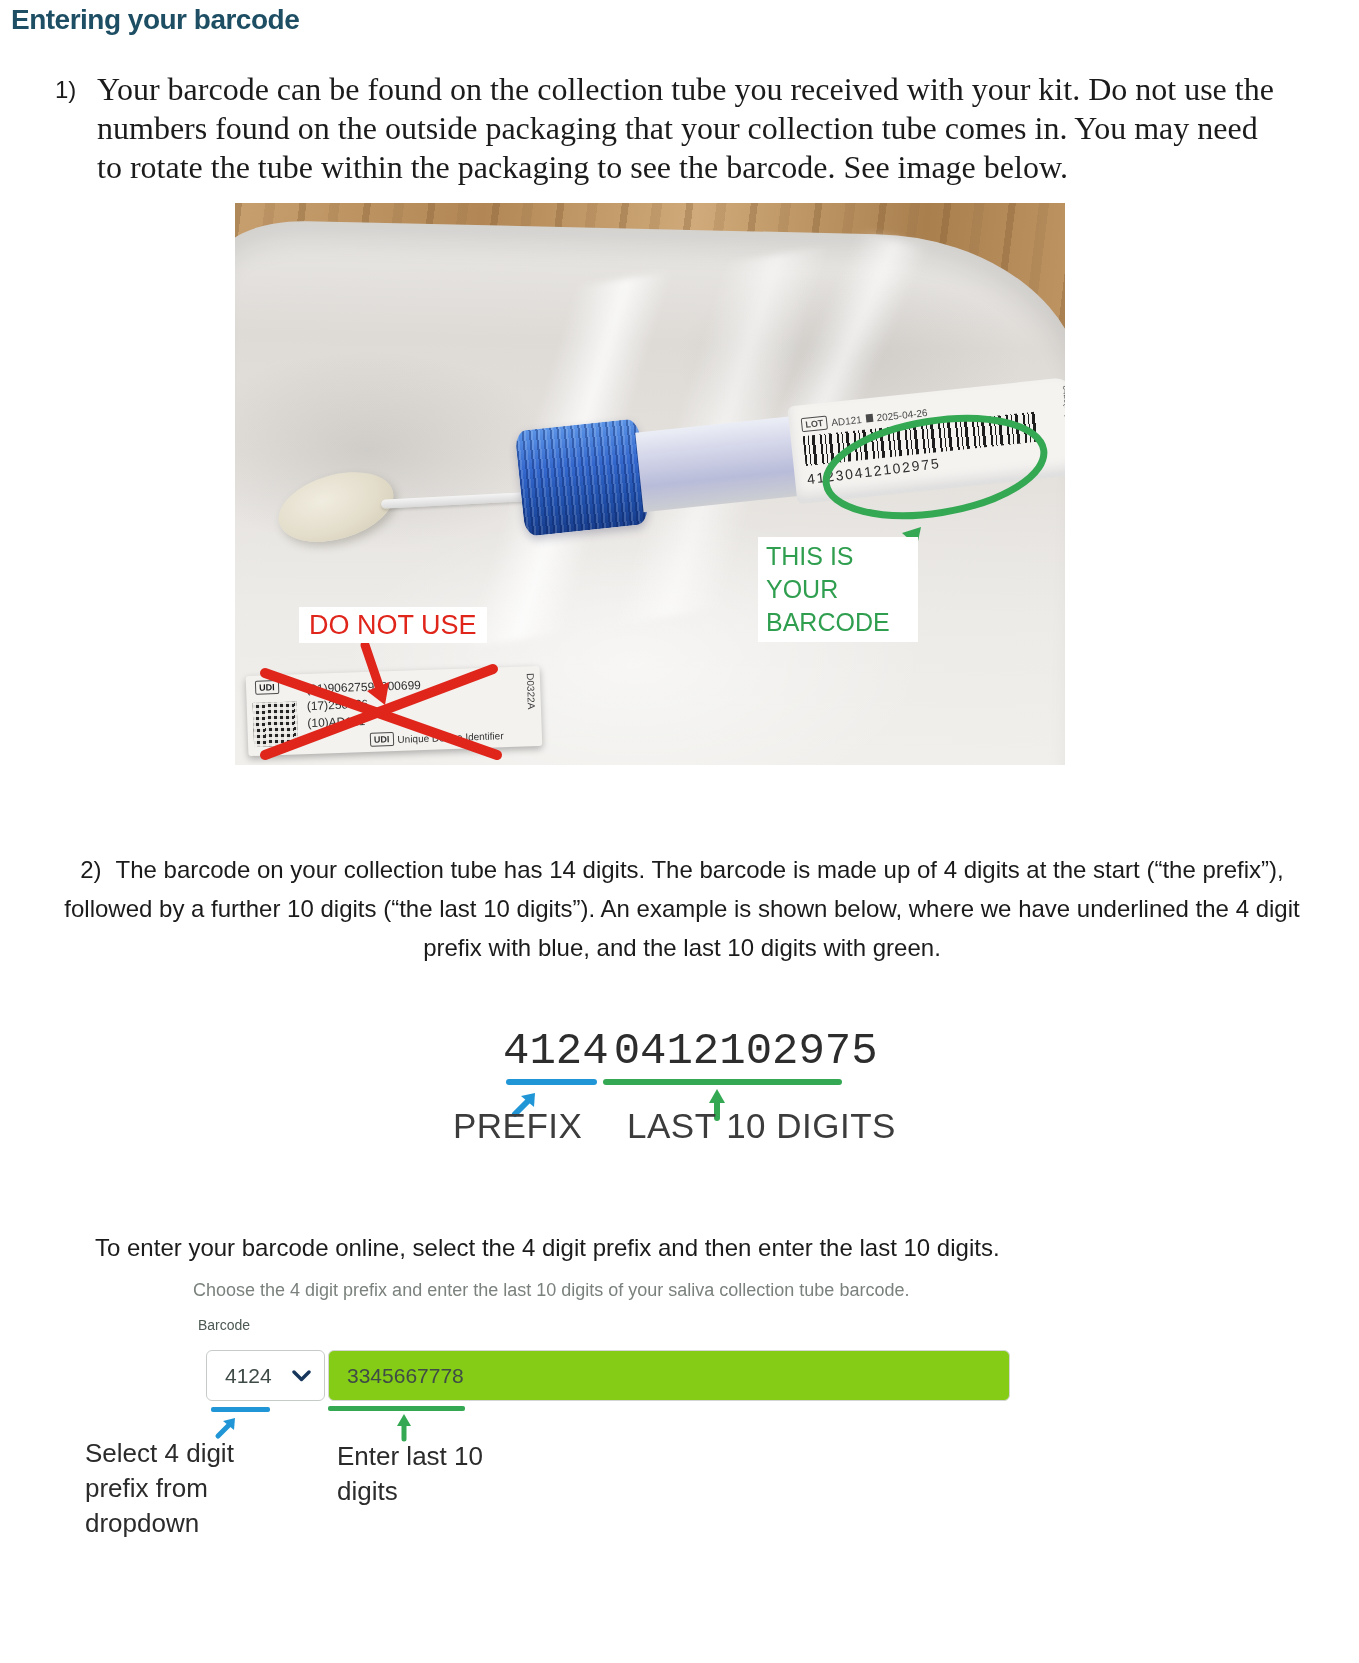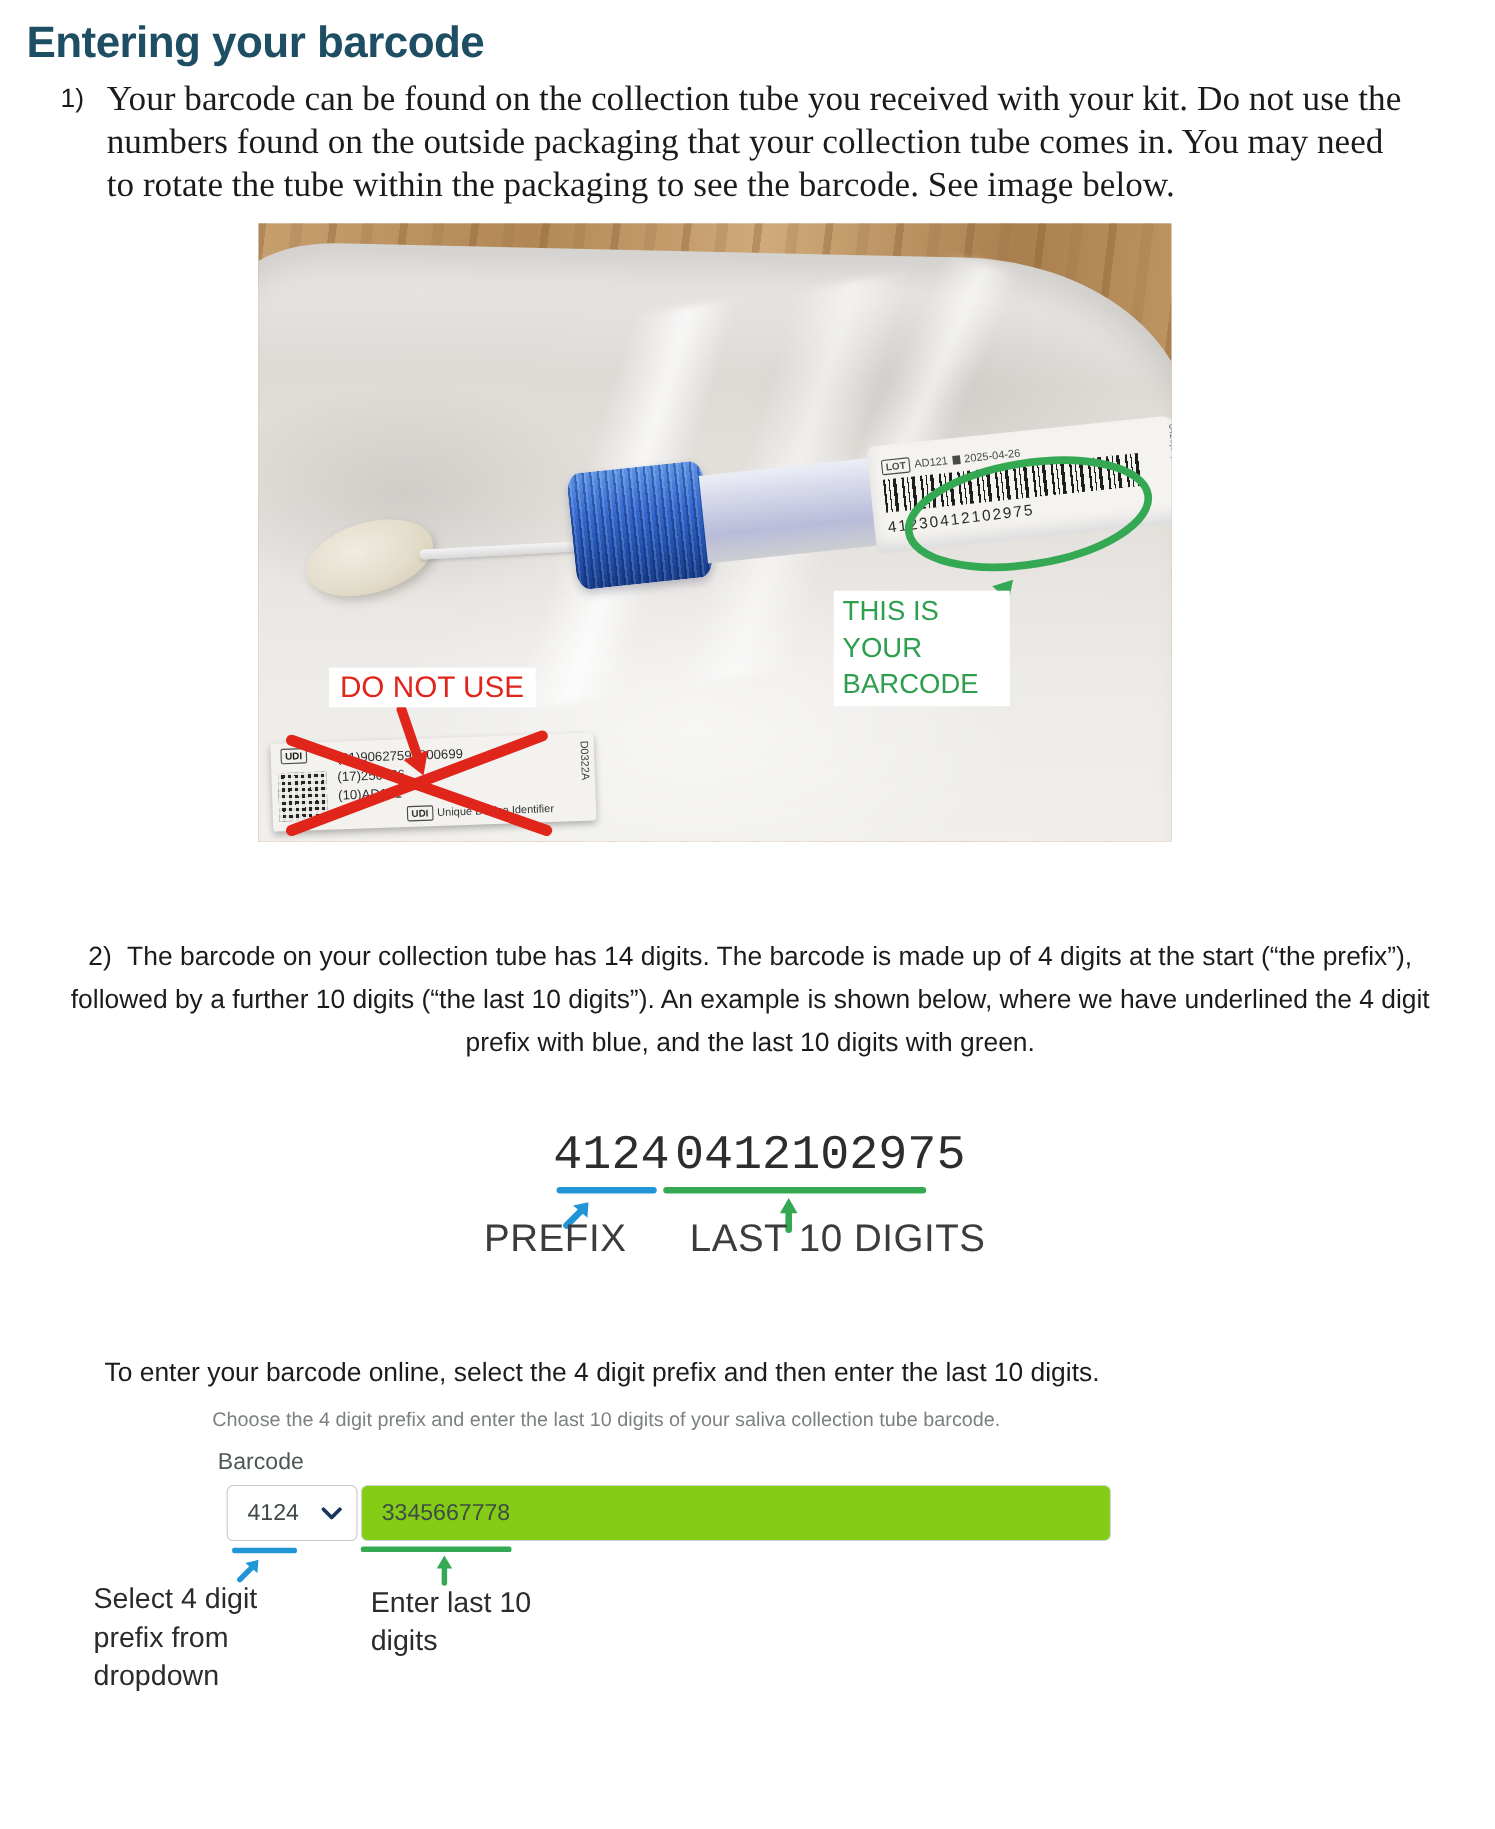--- a/index.html
+++ b/index.html
@@ -1,21 +1,21 @@
 <!DOCTYPE html>
 <html><head>
 <meta charset="utf-8">
 <style>
   * { box-sizing: border-box; }
   html,body { margin:0; padding:0; background:#ffffff; }
   body { font-family:"Liberation Sans","DejaVu Sans",sans-serif; color:#1b1b1b; }
   .page { position:relative; width:1359px; height:1663px; background:#fff; overflow:hidden; }
 
   
-  .title { position:absolute; left:7px; top:0px; margin:17px; font-size:40px; font-weight:600;
+  .title { position:absolute; left:7px; top:0px; margin:4px; font-size:28px; font-weight:600;
            letter-spacing:-0.5px; color:#1d4e63; }
   .step1 { position:absolute; left:55px; top:70px; width:1228px; display:flex; }
   .step-num { flex:0 0 42px; font-size:24px; line-height:39px; }
   .step-body { font-size:32px; line-height:39px;font-family:Liberation Serif, serif; }
   .step2 { position:absolute; left:58px; top:826px; width:1248px; text-align:center;
            font-size:24px; line-height:39px; }
   .step2 .inline-num { margin-right:14px; }
   .instruction { position:absolute; left:95px; top:1206px; width:1150px; font-size:24px; line-height:36px; }
   .reminder { position:absolute; left:97px; top:1566px; width:1105px; font-size:24px; line-height:40px; }
 
@@ -94,26 +94,26 @@
         font-size:10px; color:#333; }
   .udi-side-code { position:absolute; right:4px; top:7px; writing-mode:vertical-rl; font-size:10px; color:#444; }
 
   
   .ex-num { position:absolute; left:503px; top:1026px; font-size:44px; color:#2d2d2d; white-space:nowrap;font-family:Liberation Mono, monospace; }
   .ex-num .pfx { margin-right:5px; }
   .ex-blue-line  { position:absolute; left:506px; top:1079px; width:91px;  height:6px; border-radius:3px; background:#2196d6; }
   .ex-green-line { position:absolute; left:603px; top:1079px; width:239px; height:6px; border-radius:3px; background:#34a853; }
   .arrow-svg { position:absolute; }
   .ex-label { position:absolute; top:1106px; font-size:35px; color:#3c3c3c; letter-spacing:.5px; }
-  .ex-label.prefix { left:440px; }
+  .ex-label.prefix { left:453px; }
   .ex-label.last10 { left:627px; }
 
   
   .form-hint  { position:absolute; left:193px; top:1280px; font-size:18px; color:#7b827d; }
-  .form-label { position:absolute; left:198px; top:1317px; font-size:21px; color:#4d5953; }
+  .form-label { position:absolute; left:198px; top:1317px; font-size:14px; color:#4d5953; }
   .dropdown { position:absolute; left:206px; top:1350px; width:119px; height:51px;
         border:1px solid #c7cbc8; border-radius:6px; background:#fff;
         display:flex; align-items:center; justify-content:space-between;
         padding:0 13px 0 18px; font-size:21px; color:#3f4b46; cursor:pointer; }
   .tinput { position:absolute; left:328px; top:1350px; width:682px; height:51px;
         border:1px solid #d3d6d4; border-radius:6px; background:#84cc16;
         font-family:Liberation Sans, sans-serif; font-size:21px; color:#3f4b46; padding:0 0 0 18px; outline:none; }
   .f-blue-line  { position:absolute; left:211px; top:1407px; width:59px;  height:5px; border-radius:2px; background:#2196d6; }
   .f-green-line { position:absolute; left:328px; top:1406px; width:137px; height:5px; border-radius:2px; background:#34a853; }
   .annot { position:absolute; font-size:26px; line-height:35px; color:#2b2b2b; }

